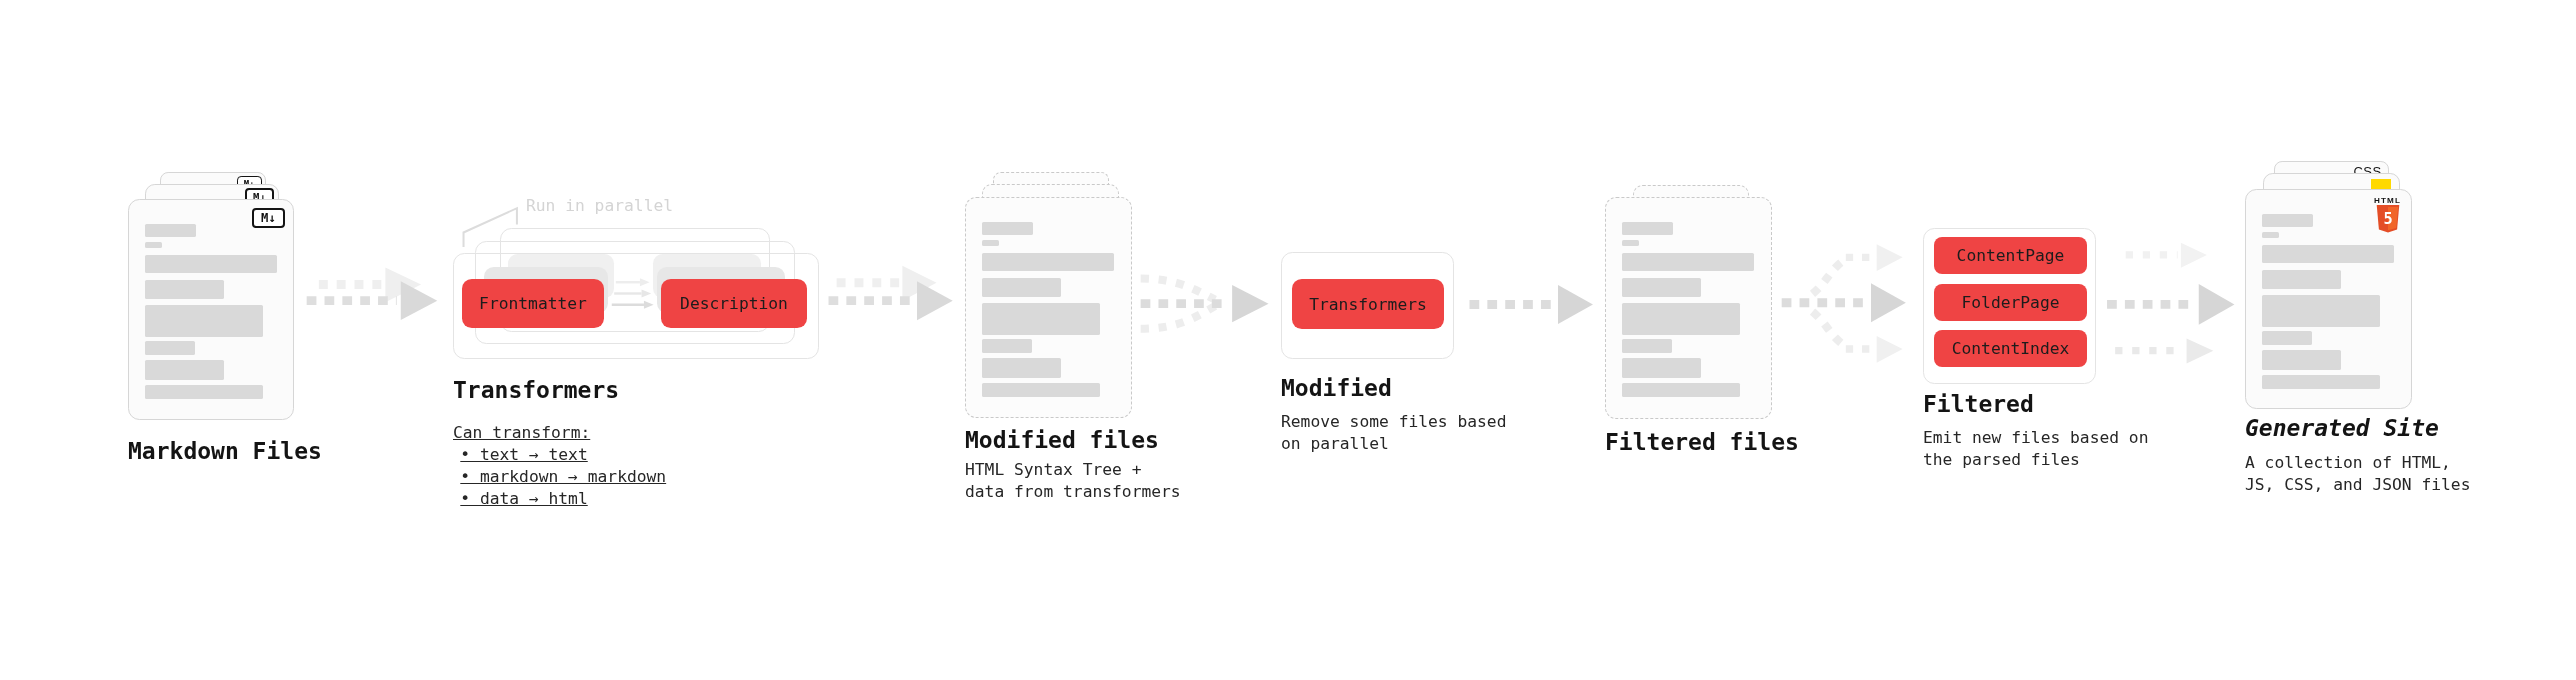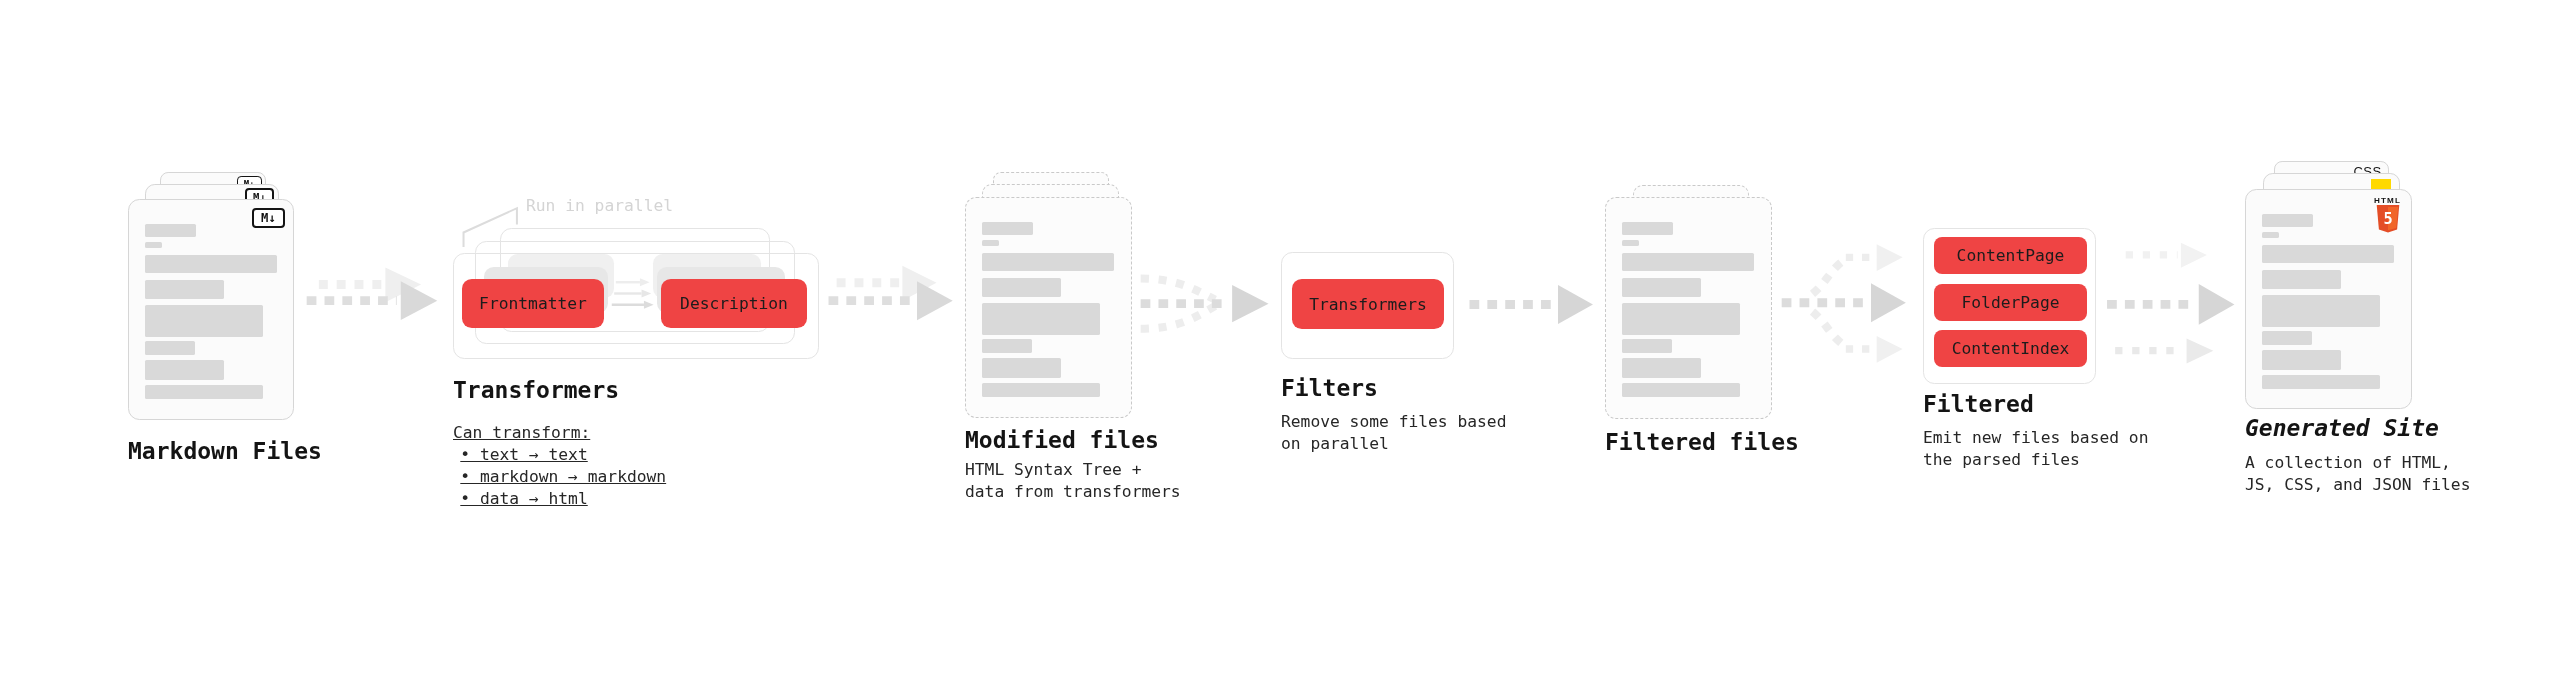--- a/index.html
+++ b/index.html
@@ -166,21 +166,21 @@
     <div class="node-label" style="left:965px;top:427px;">Modified files</div>
     <div class="node-desc" style="left:965px;top:459px;">
       <div>HTML Syntax Tree +</div>
       <div>data from transformers</div>
     </div>
   </div>
 
   <div>
     <div class="panel" style="left:1281px;top:252px;width:173px;height:107px;"></div>
     <div class="chip" style="left:1292px;top:279px;width:152px;height:50px;">Transformers</div>
-    <div class="node-label" style="left:1281px;top:375px;">Filters</div>
+    <div class="node-label" style="left:1281px;top:375px;">Modified</div>
     <div class="node-desc" style="left:1281px;top:411px;">
       <div>Remove some files based</div>
       <div>on parallel</div>
     </div>
   </div>
 
   <div>
     <div class="card dashed" style="left:1633px;top:185px;width:116px;height:52px;border-radius:9.8px;"></div>
     <div class="card dashed" style="left:1605px;top:197px;width:167px;height:222px;">
       <div>

